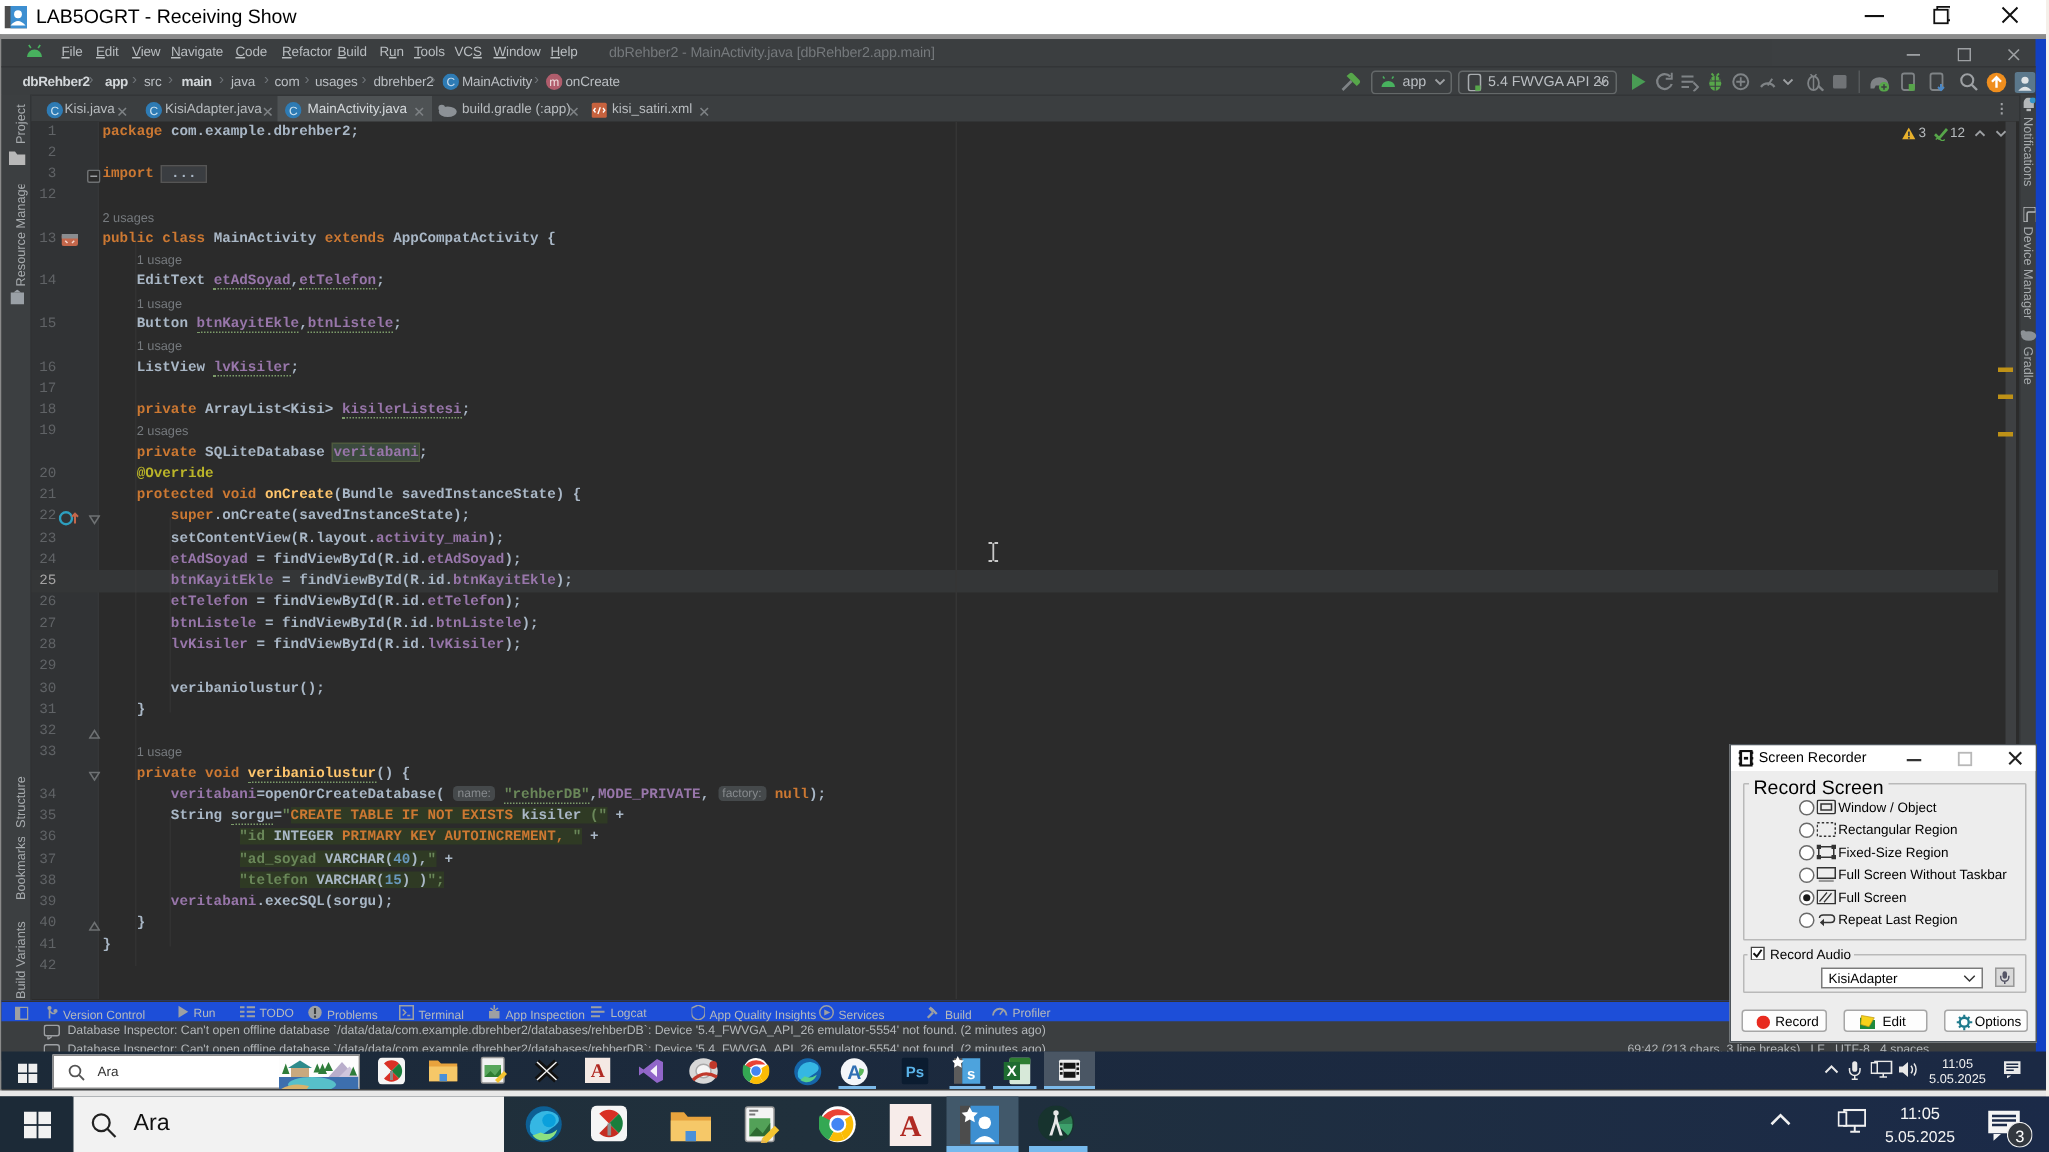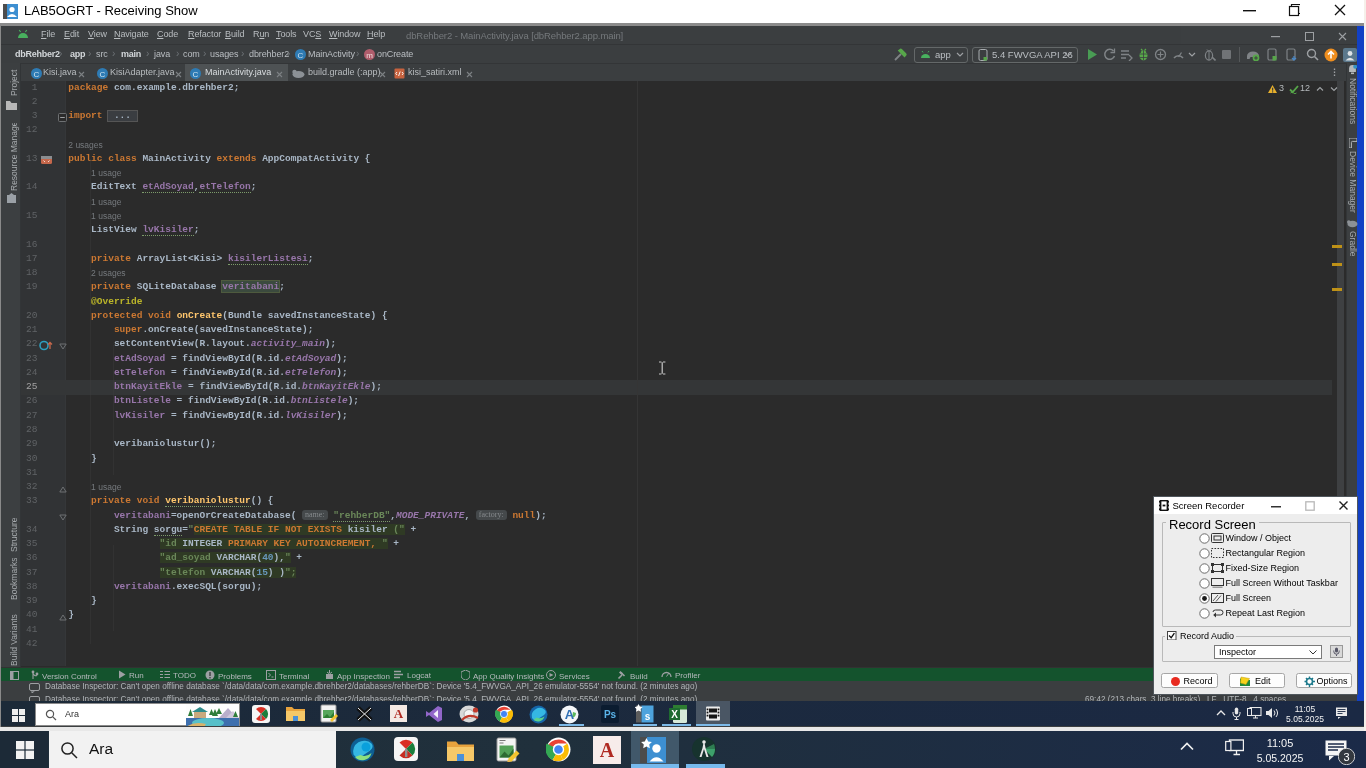--- a/index.html
+++ b/index.html
@@ -17,37 +17,37 @@
 #toolbar{left:1px;top:21px;width:1356px;height:19px;background:#3b3e40;border-top:1px solid #333537;font-size:9.5px;color:#bbb}
 #tabbar{left:21px;top:40px;width:1336px;height:19px;background:#3b3e40;border-top:1px solid #333537;font-size:9px;color:#b8bcbf}
 
 #editor{left:21px;top:58px;width:1325px;height:586px;background:#2b2b2b}
 #gutter{left:0;top:0;width:45px;height:585px;background:#313335;border-right:1px solid #353739}
 
 .codewrap{left:47.3px;top:-0.4px;width:1260px;height:585px;overflow:hidden}
 .cl{white-space:pre;height:14.27px;line-height:14.27px;font-family:"Liberation Mono",monospace;font-size:9.5px;color:#a9b7c6;font-weight:bold}
 .lnwrap{left:0;top:-0.4px;width:16.5px;height:585px;overflow:hidden;text-align:right}
 .ln{height:14.27px;line-height:14.27px;font-family:"Liberation Mono",monospace;font-size:9.5px;color:#606366}
-.k{color:#cc7832}.f{color:#9876aa}.fi{color:#9876aa;font-style:italic}
+.k{color:#cc7832}.f{color:#9876aa}.fi{color:#9876aa;}
 .s{color:#6a8759}.n{color:#6897bb}.m{color:#ffc66d}.an{color:#bbb529}
 .gy{color:#7d8288}.us{font-size:8.5px;color:#767a7e;font-family:"Liberation Sans",sans-serif;font-weight:normal}
 .wv{border-bottom:1px dotted #7c9b6a}
-.hintb{display:inline-block;background:#45494b;color:#868a8d;border-radius:3px;font-size:8px;font-family:Liberation Serif, serif;line-height:10px;padding:0 3px;vertical-align:1px;font-weight:normal}
+.hintb{display:inline-block;background:#45494b;color:#868a8d;border-radius:3px;font-size:8px;font-family:Liberation Sans, sans-serif;line-height:10px;padding:0 3px;vertical-align:1px;font-weight:normal}
 .sqlbg{background:#2f3a24}
 .fold{display:inline-block;background:#3a3d41;color:#a9b7c6;outline:1px solid #555;line-height:10px}
 .cur{color:#a4a3a3}
 .crumb{position:absolute;top:4px;color:#bbbfc3;font-size:9px;letter-spacing:-0.1px}
 .crumbsep{position:absolute;top:3px;color:#6e7377;font-size:10px}
 .cbold{font-weight:bold;color:#d3d7da;letter-spacing:-0.25px}
 .sbitem{position:absolute;top:2px;white-space:nowrap}
 .sbico{display:inline-block;vertical-align:-1px;margin-right:3px}
 
 .stripe{background:#3c3f41}
 
-#statusbar{left:1px;top:644px;width:1204px;height:14px;background:#14532d;border-top:1px solid #323232;color:#b6babd;font-size:8px}
+#statusbar{left:1px;top:644px;width:1204px;height:14px;background:#1d4ed8;border-top:1px solid #323232;color:#b6babd;font-size:8px}
 #notif1,#notif2{left:1px;width:1356px;height:13px;background:#3b3e40;color:#b2b6b9;font-size:8.2px;white-space:nowrap;overflow:hidden}
 
 #rtask{left:1px;top:677.8px;width:1363px;height:25.7px;background:linear-gradient(90deg,#1c2a38,#1b2944)}
 #whitesep{left:0;top:726.5px;width:1366px;height:4.2px;background:#e8e8e8}
 #ltask{left:0;top:730.7px;width:1366px;height:37.3px;background:linear-gradient(90deg,#1f2e3a 0%,#20303c 40%,#1b2a48 100%)}
 
 #bluestrip{left:1357px;top:3px;width:7px;height:700px;background:#1240c4}
 #whiteR{left:1364px;top:0px;width:2px;height:731px;background:#f5f0ea}
 svg{display:block}
 </style></head><body>
@@ -361,33 +361,34 @@
   <div class="abs codewrap" id="code">
   <div class="cl"><span class="k">package</span> com.example.dbrehber2;</div>
   <div class="cl"></div>
   <div class="cl"><span class="k">import</span> <span class="fold"> ... </span></div>
   <div class="cl"></div>
   <div class="cl"><span class="us">2 usages</span></div>
   <div class="cl"><span class="k">public class</span> MainActivity <span class="k">extends</span> AppCompatActivity {</div>
   <div class="cl">    <span class="us">1 usage</span></div>
   <div class="cl">    EditText <span class="f wv">etAdSoyad</span>,<span class="f wv">etTelefon</span>;</div>
   <div class="cl">    <span class="us">1 usage</span></div>
+  <div class="cl">    Button <span class="f wv">btnKayitEkle</span>,<span class="f wv">btnListele</span>;</div>
   <div class="cl">    <span class="us">1 usage</span></div>
   <div class="cl">    ListView <span class="f wv">lvKisiler</span>;</div>
   <div class="cl"></div>
   <div class="cl">    <span class="k">private</span> ArrayList&lt;Kisi&gt; <span class="f wv">kisilerListesi</span>;</div>
   <div class="cl">    <span class="us">2 usages</span></div>
   <div class="cl">    <span class="k">private</span> SQLiteDatabase <span class="f" style="background:#3b4a3e;outline:1px solid #4e5a3e">veritabani</span>;</div>
   <div class="cl">    <span class="an">@Override</span></div>
   <div class="cl">    <span class="k">protected void</span> <span class="m">onCreate</span>(Bundle savedInstanceState) {</div>
   <div class="cl">        <span class="k">super</span>.onCreate(savedInstanceState);</div>
   <div class="cl">        setContentView(R.layout.<span class="fi">activity_main</span>);</div>
   <div class="cl">        <span class="f">etAdSoyad</span> = findViewById(R.id.<span class="fi">etAdSoyad</span>);</div>
+  <div class="cl">        <span class="f">btnKayitEkle</span> = findViewById(R.id.<span class="fi">btnKayitEkle</span>);</div>
   <div class="cl">        <span class="f">etTelefon</span> = findViewById(R.id.<span class="fi">etTelefon</span>);</div>
-  <div class="cl">        <span class="f">btnKayitEkle</span> = findViewById(R.id.<span class="fi">btnKayitEkle</span>);</div>
   <div class="cl">        <span class="f">btnListele</span> = findViewById(R.id.<span class="fi">btnListele</span>);</div>
   <div class="cl">        <span class="f">lvKisiler</span> = findViewById(R.id.<span class="fi">lvKisiler</span>);</div>
   <div class="cl"></div>
   <div class="cl">        veribaniolustur();</div>
   <div class="cl">    }</div>
   <div class="cl"></div>
   <div class="cl">    <span class="us">1 usage</span></div>
   <div class="cl">    <span class="k">private void</span> <span class="m wv">veribaniolustur</span>() {</div>
   <div class="cl">        <span class="f">veritabani</span>=openOrCreateDatabase( <span class="hintb">name:</span> <span class="s wv">"rehberDB"</span>,<span class="fi">MODE_PRIVATE</span>, <span class="hintb">factory:</span> <span class="k">null</span>);</div>
   <div class="cl">        String <span class="wv">sorgu</span>=<span class="s">"</span><span class="sqlbg"><span class="k">CREATE TABLE IF NOT EXISTS </span>kisiler <span class="s">("</span></span> +</div>
@@ -852,21 +853,21 @@
   <div class="abs" style="left:71.5px;top:111.5px;font-size:9px">Repeat Last Region</div>
   <div class="abs" style="left:7.5px;top:139.5px;width:189.5px;height:26px;border:1px solid #b9b9b9;border-radius:1px"></div>
     <div class="abs" style="left:11px;top:134px;background:#ededed;padding:0 2px;height:11px">
       <svg width="9.5" height="9.5" style="vertical-align:-1px">
         <rect x="0.5" y="0.5" width="8.5" height="8.5" fill="#fff" stroke="#444"></rect>
         <path d="M2 4.5 l2.2 2.2 3.2 -4.5" stroke="#111" stroke-width="1.3" fill="none"></path>
       </svg>
     </div>
     <div class="abs" style="left:24px;top:134.5px;font-size:9px;background:#ededed;padding:0 2px">Record Audio</div>
   <div class="abs" style="left:60px;top:148px;width:108px;height:14px;background:#fff;border:1px solid #7a7a7a"></div>
-  <div class="abs" style="left:65px;top:150px;font-size:9px">Inspector</div>
+  <div class="abs" style="left:65px;top:150px;font-size:9px">KisiAdapter</div>
   <svg class="abs" style="left:155px;top:153px" width="8" height="5">
       <path d="M0.5 0.5 L4 4 L7.5 0.5" stroke="#333" fill="none"></path>
     </svg>
   <div class="abs" style="left:176px;top:148.5px;width:12.5px;height:13px;background:#d9d9d9;border:1px solid #999"></div>
   <svg class="abs" style="left:179px;top:150.5px" width="7" height="9">
       <rect x="2" y="0.5" width="3" height="5" rx="1.5" fill="#556"></rect>
       <path d="M0.8 3.5 v1 a2.7 2.7 0 0 0 5.4 0 v-1 M3.5 7.5 v1.5" stroke="#556" fill="none"></path>
     </svg>
   <div class="abs" style="left:6.5px;top:176.5px;width:57px;height:15.3px;background:#fdfdfd;border:1px solid #a6a6a6;border-radius:2.5px">
       <svg class="abs" style="left:9px;top:3px" width="9" height="9">

